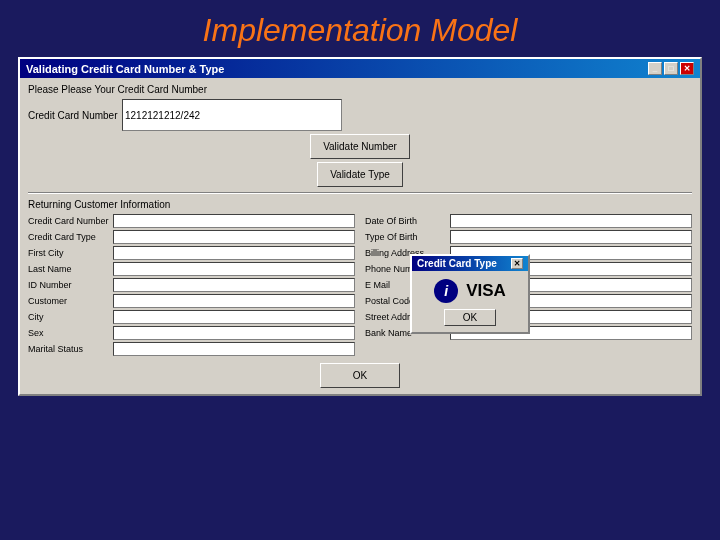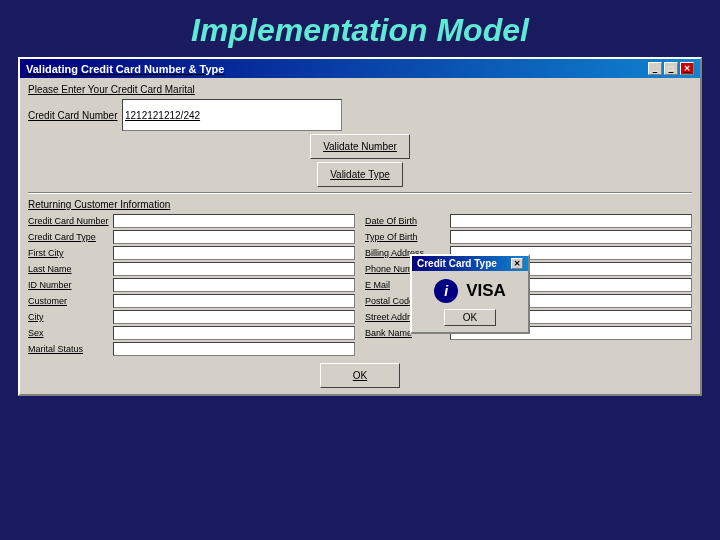--- a/index.html
+++ b/index.html
@@ -6,34 +6,33 @@
     body {
       background-color: #1a1a5e;
       font-family: Arial, sans-serif;
       width: 720px;
       height: 540px;
       overflow: hidden;
       position: relative;
     }
     .page-title {
       text-align: center;
-      color: #5eead4;
+      color: #f97316;
       font-size: 32px;
-      font-weight: bold;
+      font-weight: normal;
       padding: 12px 0 8px 0;
       font-style: italic;
     }
     .main-window {
       background: #d4d0c8;
       border: 2px solid #808080;
       border-top: 2px solid #ffffff;
       border-left: 2px solid #ffffff;
       margin: 0 18px;
       position: relative;
-      text-decoration: underline;
     }
     .window-titlebar {
       background: linear-gradient(to right, #000080, #1084d0);
       color: white;
       font-size: 11px;
       font-weight: bold;
       padding: 3px 6px;
       display: flex;
       align-items: center;
       justify-content: space-between;
@@ -241,21 +240,21 @@
     <div class="window-controls">
       <div class="win-btn">_</div>
       <div class="win-btn">□</div>
       <div class="win-btn" style="background:#c00;color:white;font-weight:bold;">✕</div>
     </div>
   </div>
 
   <div class="window-body">
 
     <div>
-      <div class="section-label">Please Enter Your Credit Card Marital</div>
+      <div class="section-label">Please Please Your Credit Card Number</div>
       <div class="input-row">
         <span class="input-label">Credit Card Number</span>
         <input class="text-input" type="text" value="1212121212/242" style="">
       </div>
       <div class="btn-row">
         <button class="win-button">Validate Number</button>
       </div>
       <div class="btn-row">
         <button class="win-button">Validate Type</button>
       </div>

